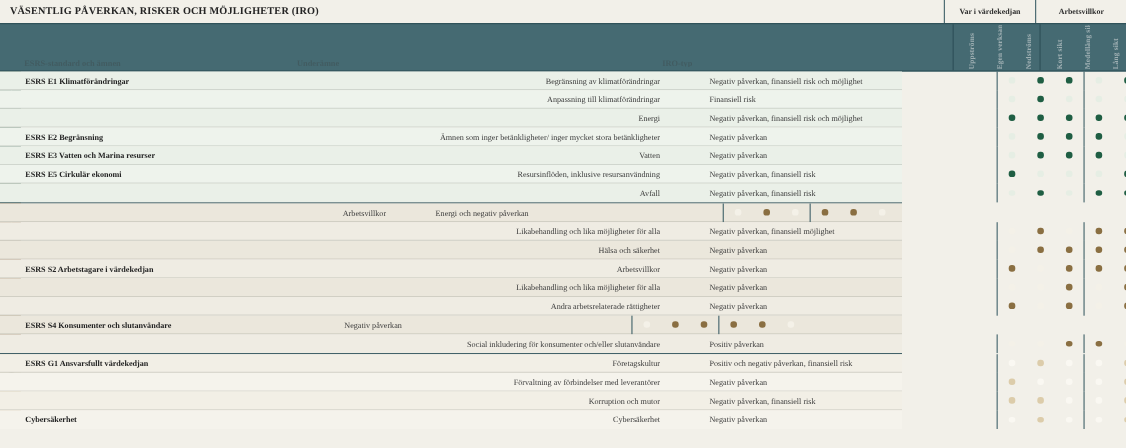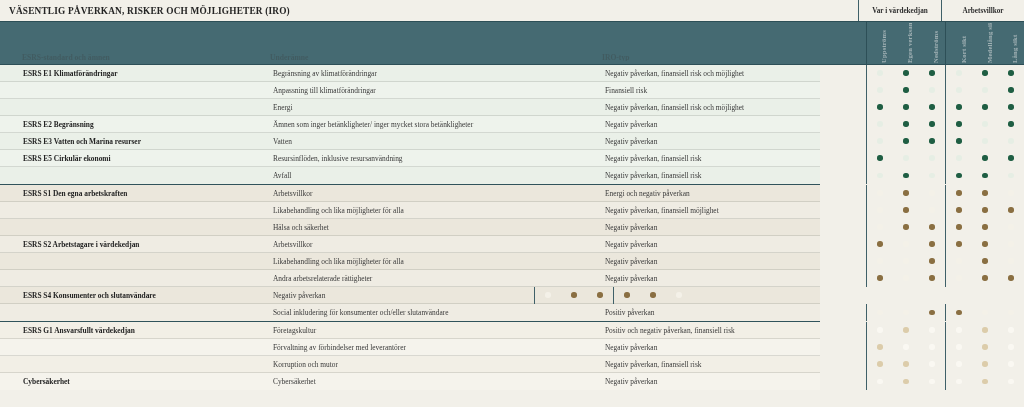--- a/index.html
+++ b/index.html
@@ -81,25 +81,25 @@
   }
   .row:last-child{border-bottom:0;}
   .c-pad{width:19px;flex:0 0 19px;}
   .c-topic{
     flex:0 0 249px;padding-left:4px;box-sizing:border-box;
     font-size:7.4px;font-weight:bold;color:#232323;white-space:nowrap;
     overflow:hidden;
   }
   .c-sub{
     flex:0 0 332px;padding-left:5px;box-sizing:border-box;
-    font-size:7.4px;color:#3a3a3a;white-space:nowrap;overflow:hidden;
+    font-size:7.4px;color:#3a3a3a;white-space:nowrap;overflow:hidden;text-align:right;
   }
   .c-type{
     flex:0 0 266px;padding-left:5px;box-sizing:border-box;
-    font-size:7.4px;color:#3a3a3a;white-space:nowrap;overflow:hidden;
+    font-size:7.4px;color:#3a3a3a;white-space:nowrap;overflow:hidden;margin-left:40px;
   }
   .dotgroup{
     flex:0 0 79px;height:17px;
     display:flex;align-items:center;justify-content:space-around;
     box-sizing:border-box;border-left:1.4px solid #3f6068;
   }
   .dot{width:5.4px;height:5.4px;border-radius:50%;}
 
   
   .sec-E .row{background:#eef3ec;}
@@ -254,21 +254,20 @@
             <div class="dot" style="background: rgb(230, 238, 228);"></div>
           </div>
         </div>
       </div>
       <div class="section sec-S">
         <div class="rail" style="background: rgb(155, 127, 92);">
           <div class="badge" style="color: rgb(244, 236, 224); border-color: rgb(244, 236, 224);">S</div>
         </div>
         <div class="row">
           <div class="c-pad"></div>
-          <div class="c-topic">ESRS S1 Den egna arbetskraften</div>
           <div class="c-sub">Arbetsvillkor</div>
           <div class="c-type">Energi och negativ påverkan</div>
           <div class="dotgroup">
             <div class="dot" style="background: rgb(244, 241, 232);"></div>
             <div class="dot" style="background: rgb(138, 111, 66);"></div>
             <div class="dot" style="background: rgb(244, 241, 232);"></div>
           </div>
           <div class="dotgroup">
             <div class="dot" style="background: rgb(138, 111, 66);"></div>
             <div class="dot" style="background: rgb(138, 111, 66);"></div>

